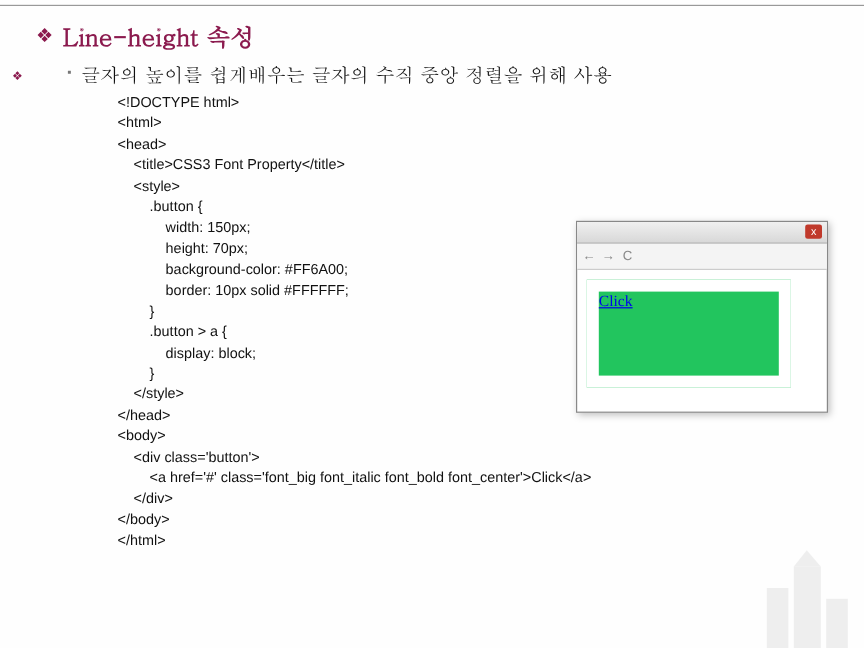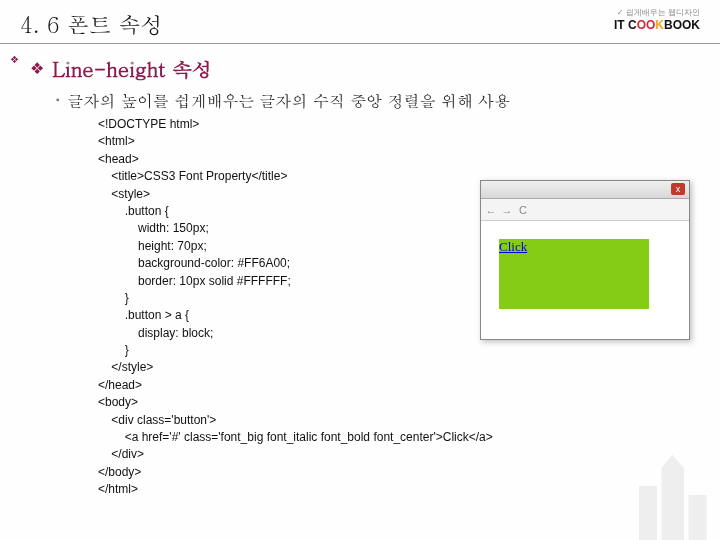--- a/index.html
+++ b/index.html
@@ -193,21 +193,21 @@
     .tb-star {
       font-size: 10px;
       color: #bbb;
     }
     .browser-body {
       padding: 8px;
     }
     .orange-box {
       width: 150px;
       height: 70px;
-      background: #84cc16;
+      background: #22c55e;
       border: 10px solid #FFFFFF;
       box-sizing: content-box;
     }
     .orange-box a {
       color: #0000EE;
       text-decoration: underline;
       font-family: "Times New Roman", serif;
       font-size: 13px;
       display: block;
     }
@@ -227,29 +227,20 @@
       top: 54px;
       font-size: 10px;
       color: #8b1a4e;
     }
   </style>
 </head>
 <body>
 
 <div class="slide">
 
-  <div class="header">
-    <div class="section-title">4. 6 폰트 속성</div>
-    <div class="logo">
-      <div class="tagline">✓ <span>쉽게배우는 웹디자인</span></div>
-      <div class="brand">
-        <span class="c1">IT</span> <span class="c1">C</span><span class="c2">OO</span><span class="c3">K</span><span class="c4">BOOK</span>
-      </div>
-    </div>
-  </div>
   <hr class="hr">
 
   <div class="left-dots">❖</div>
 
   <div class="content">
     <div class="bullet-main">
       <span class="diamond">❖</span>
       <span class="txt">Line-height 속성</span>
     </div>
     <div class="bullet-sub">

